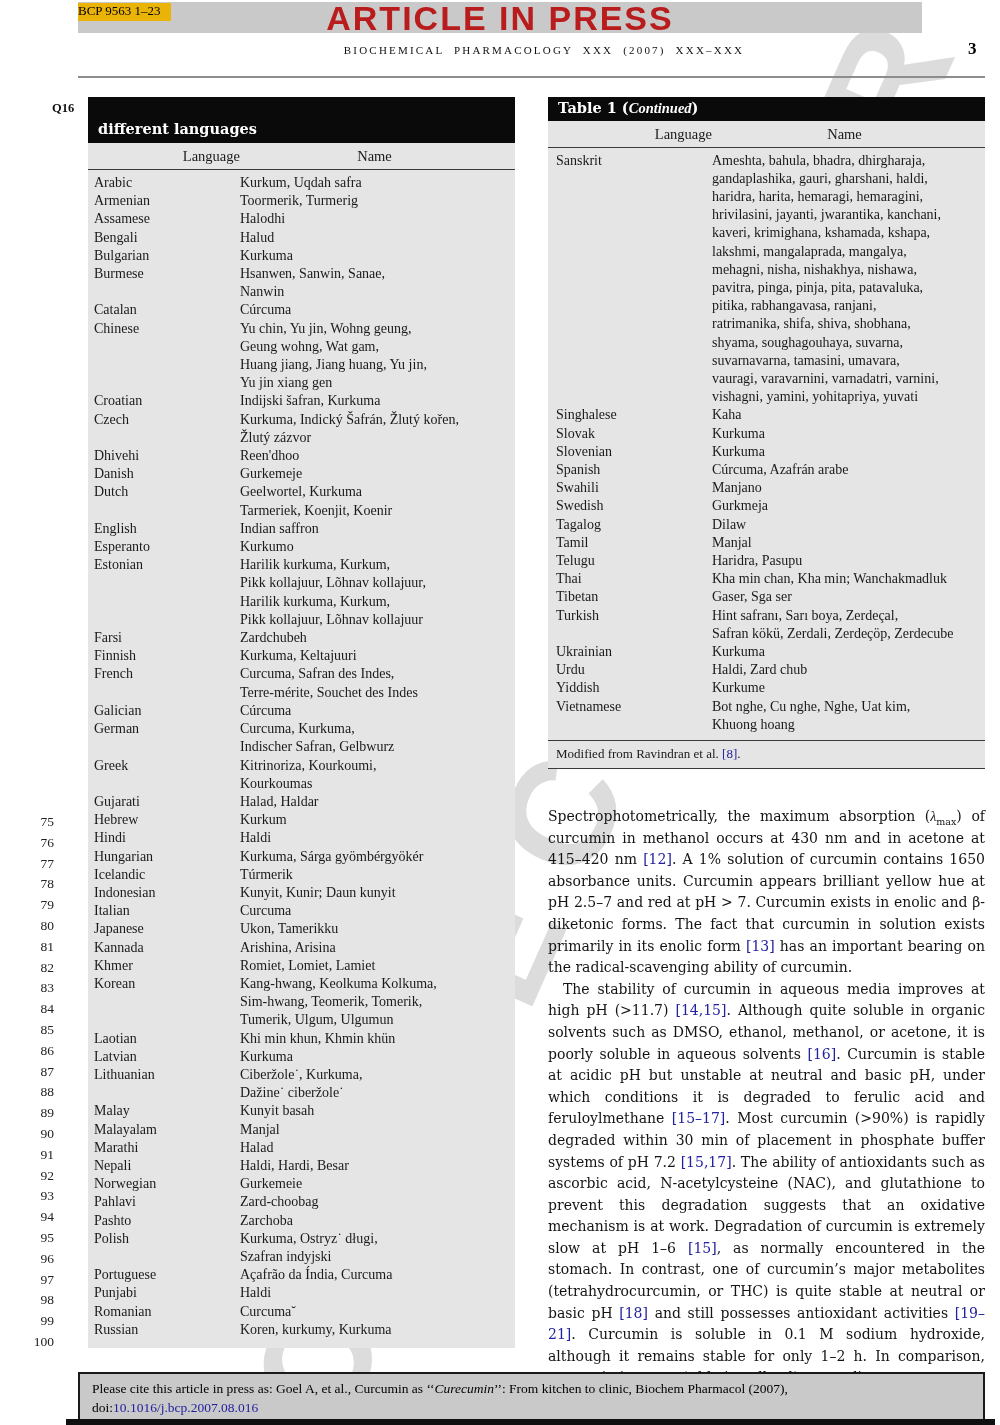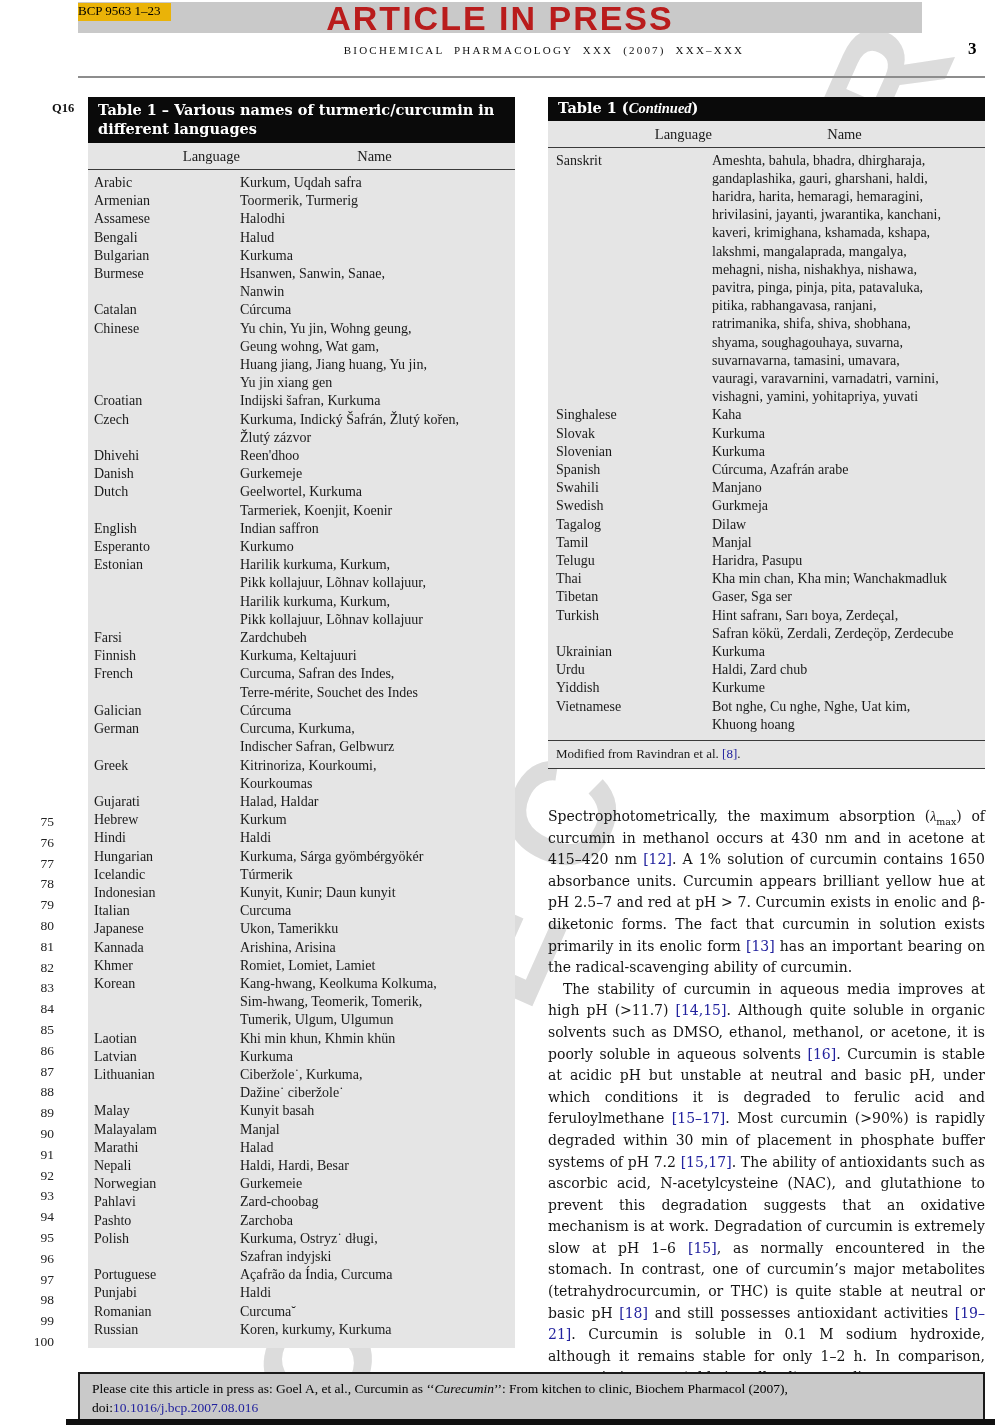--- a/index.html
+++ b/index.html
@@ -65,21 +65,21 @@
   <div class="abs watermark">UNCORRECTED PROOF</div>
 
   <div class="abs banner">ARTICLE IN PRESS</div>
   <div class="abs bcp">BCP 9563 1–23</div>
   <div class="abs jline">BIOCHEMICAL PHARMACOLOGY XXX (2007) XXX–XXX</div>
   <div class="abs pageno">3</div>
   <div class="abs toprule"></div>
   <div class="abs q16">Q16</div>
 
   <div class="abs ptable" id="table-left">
-    <div class="ttitle"><span>Table 1 – Various names of turmeric/curcumin in</span><br><span>different languages</span></div>
+    <div class="ttitle"><br><span>different languages</span></div>
     <div class="thead">
       <span>Language</span>
       <span class="colname">Name</span>
     </div>
     <div class="tbody">
         <div class="trow">
           <div class="tlang">Arabic</div>
           <div class="tnames">
             <div class="tline">Kurkum, Uqdah safra</div>
           </div>

